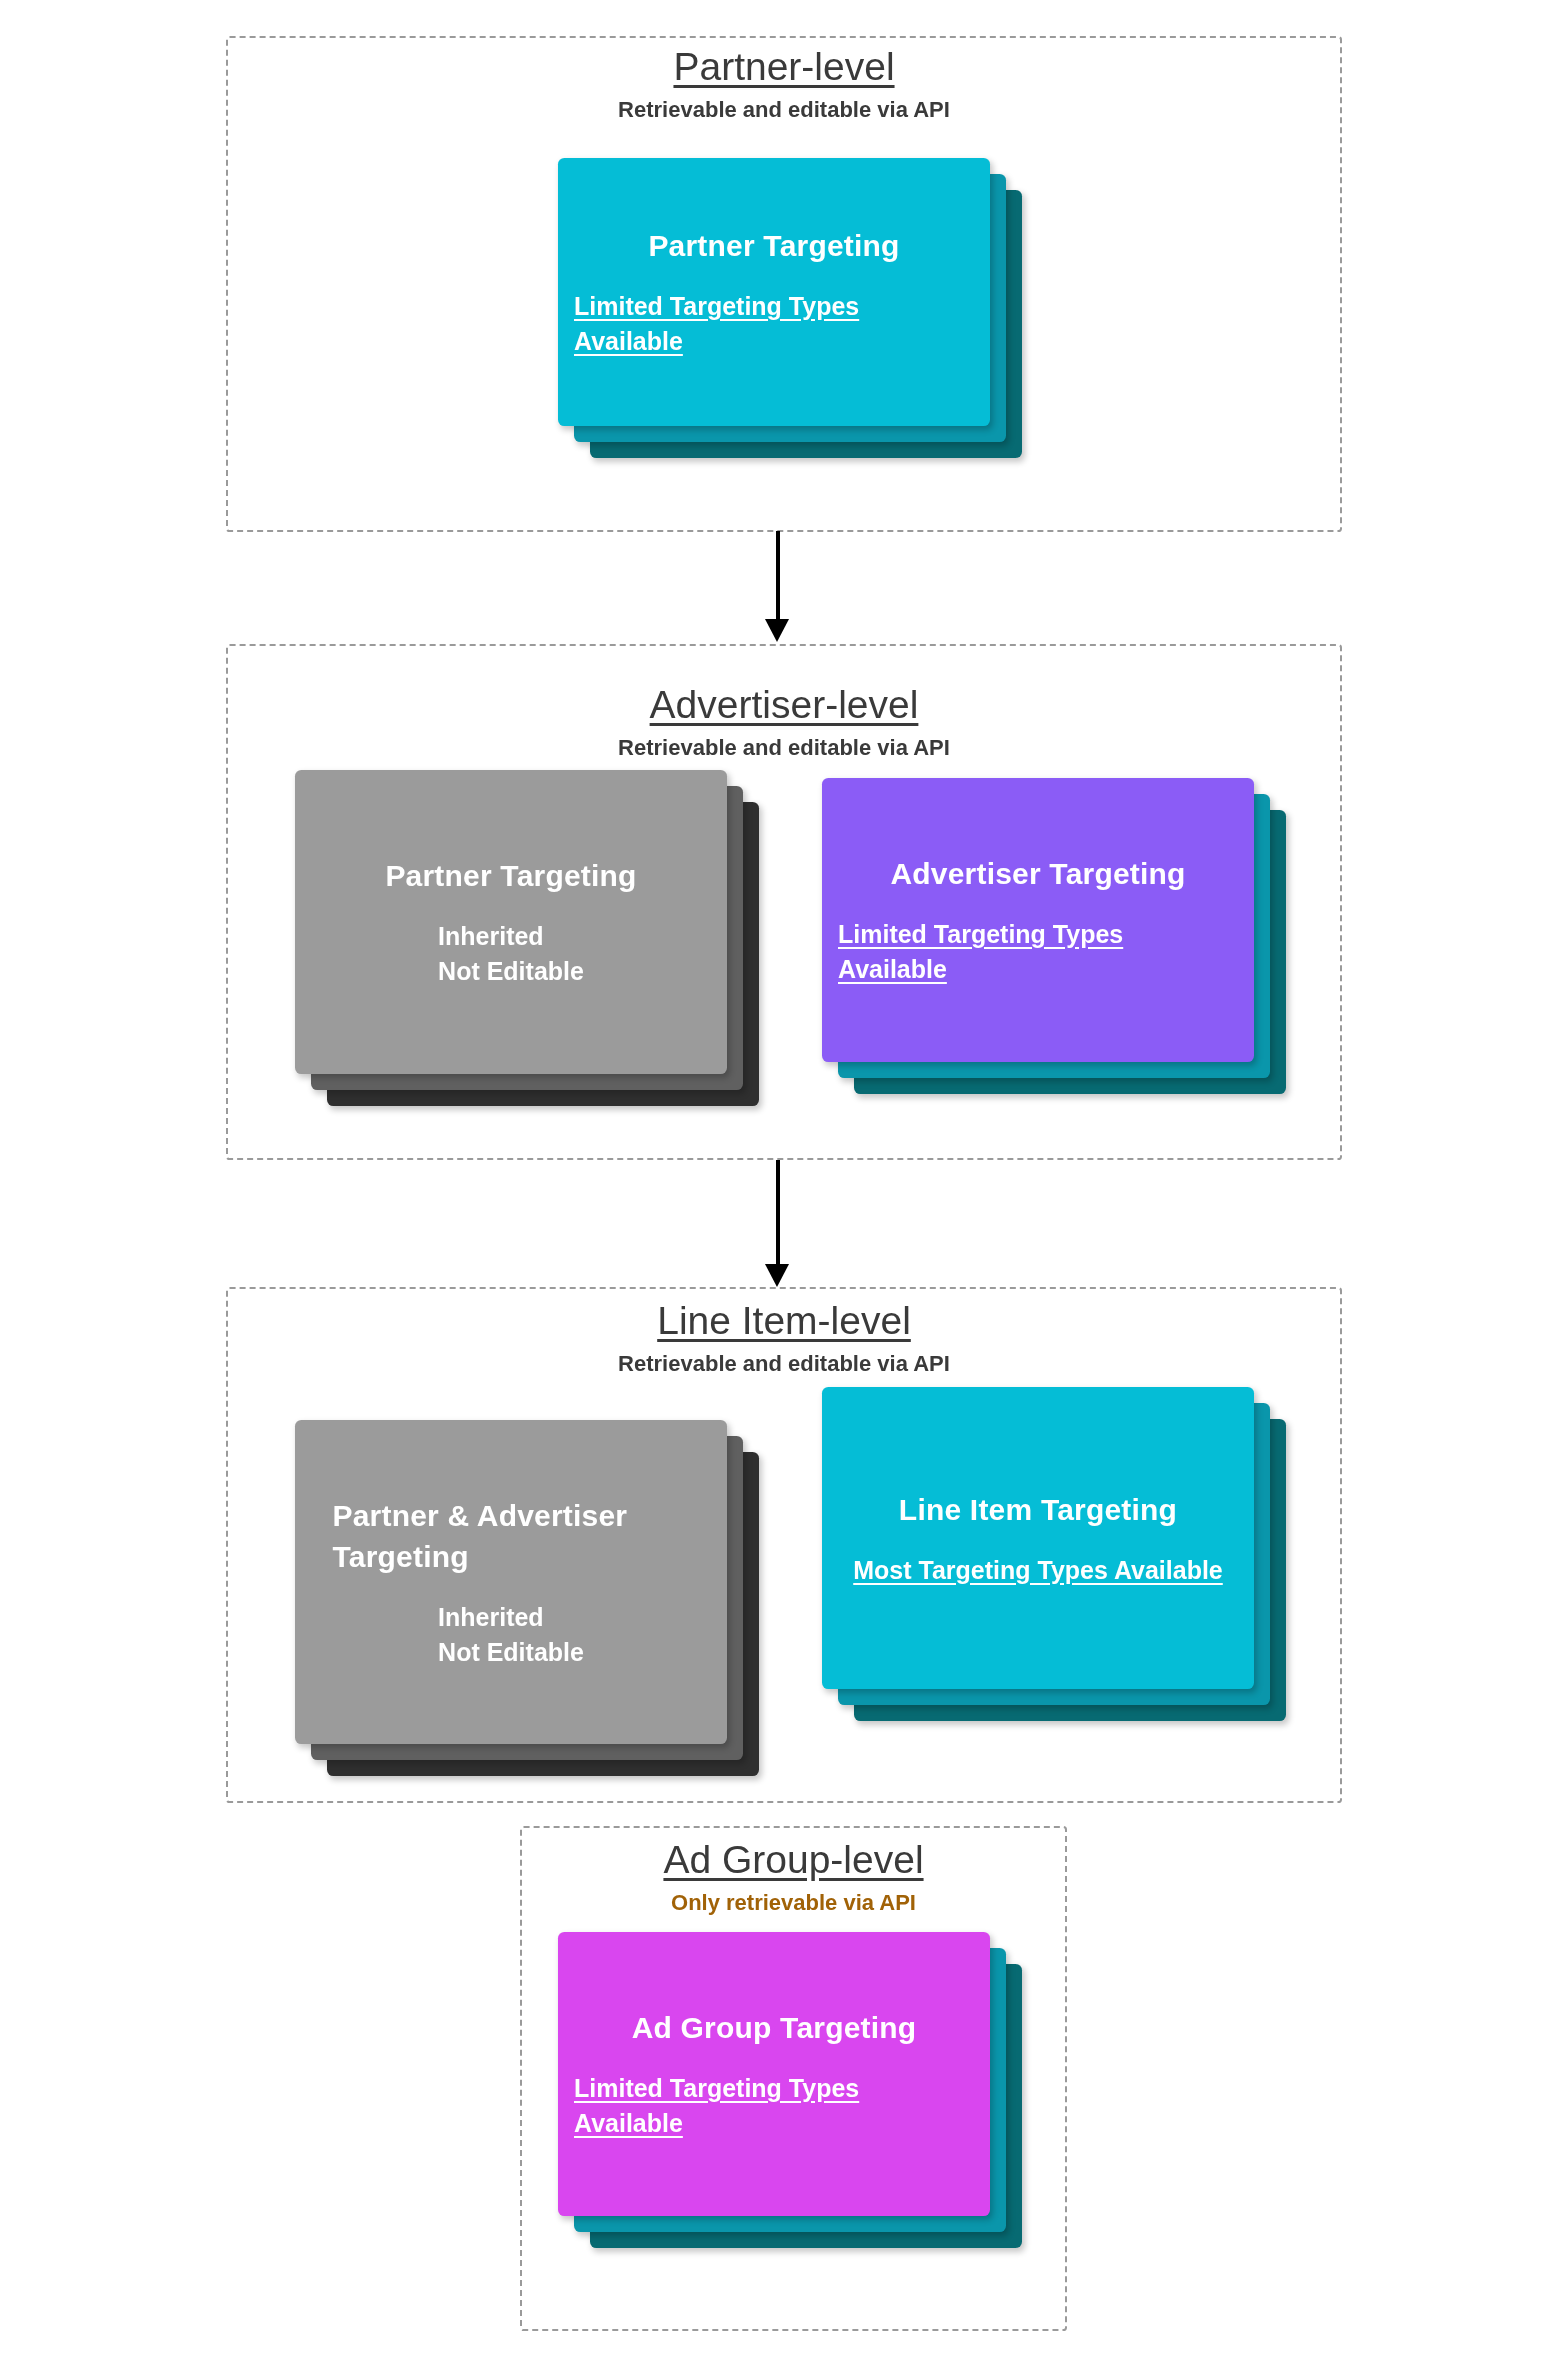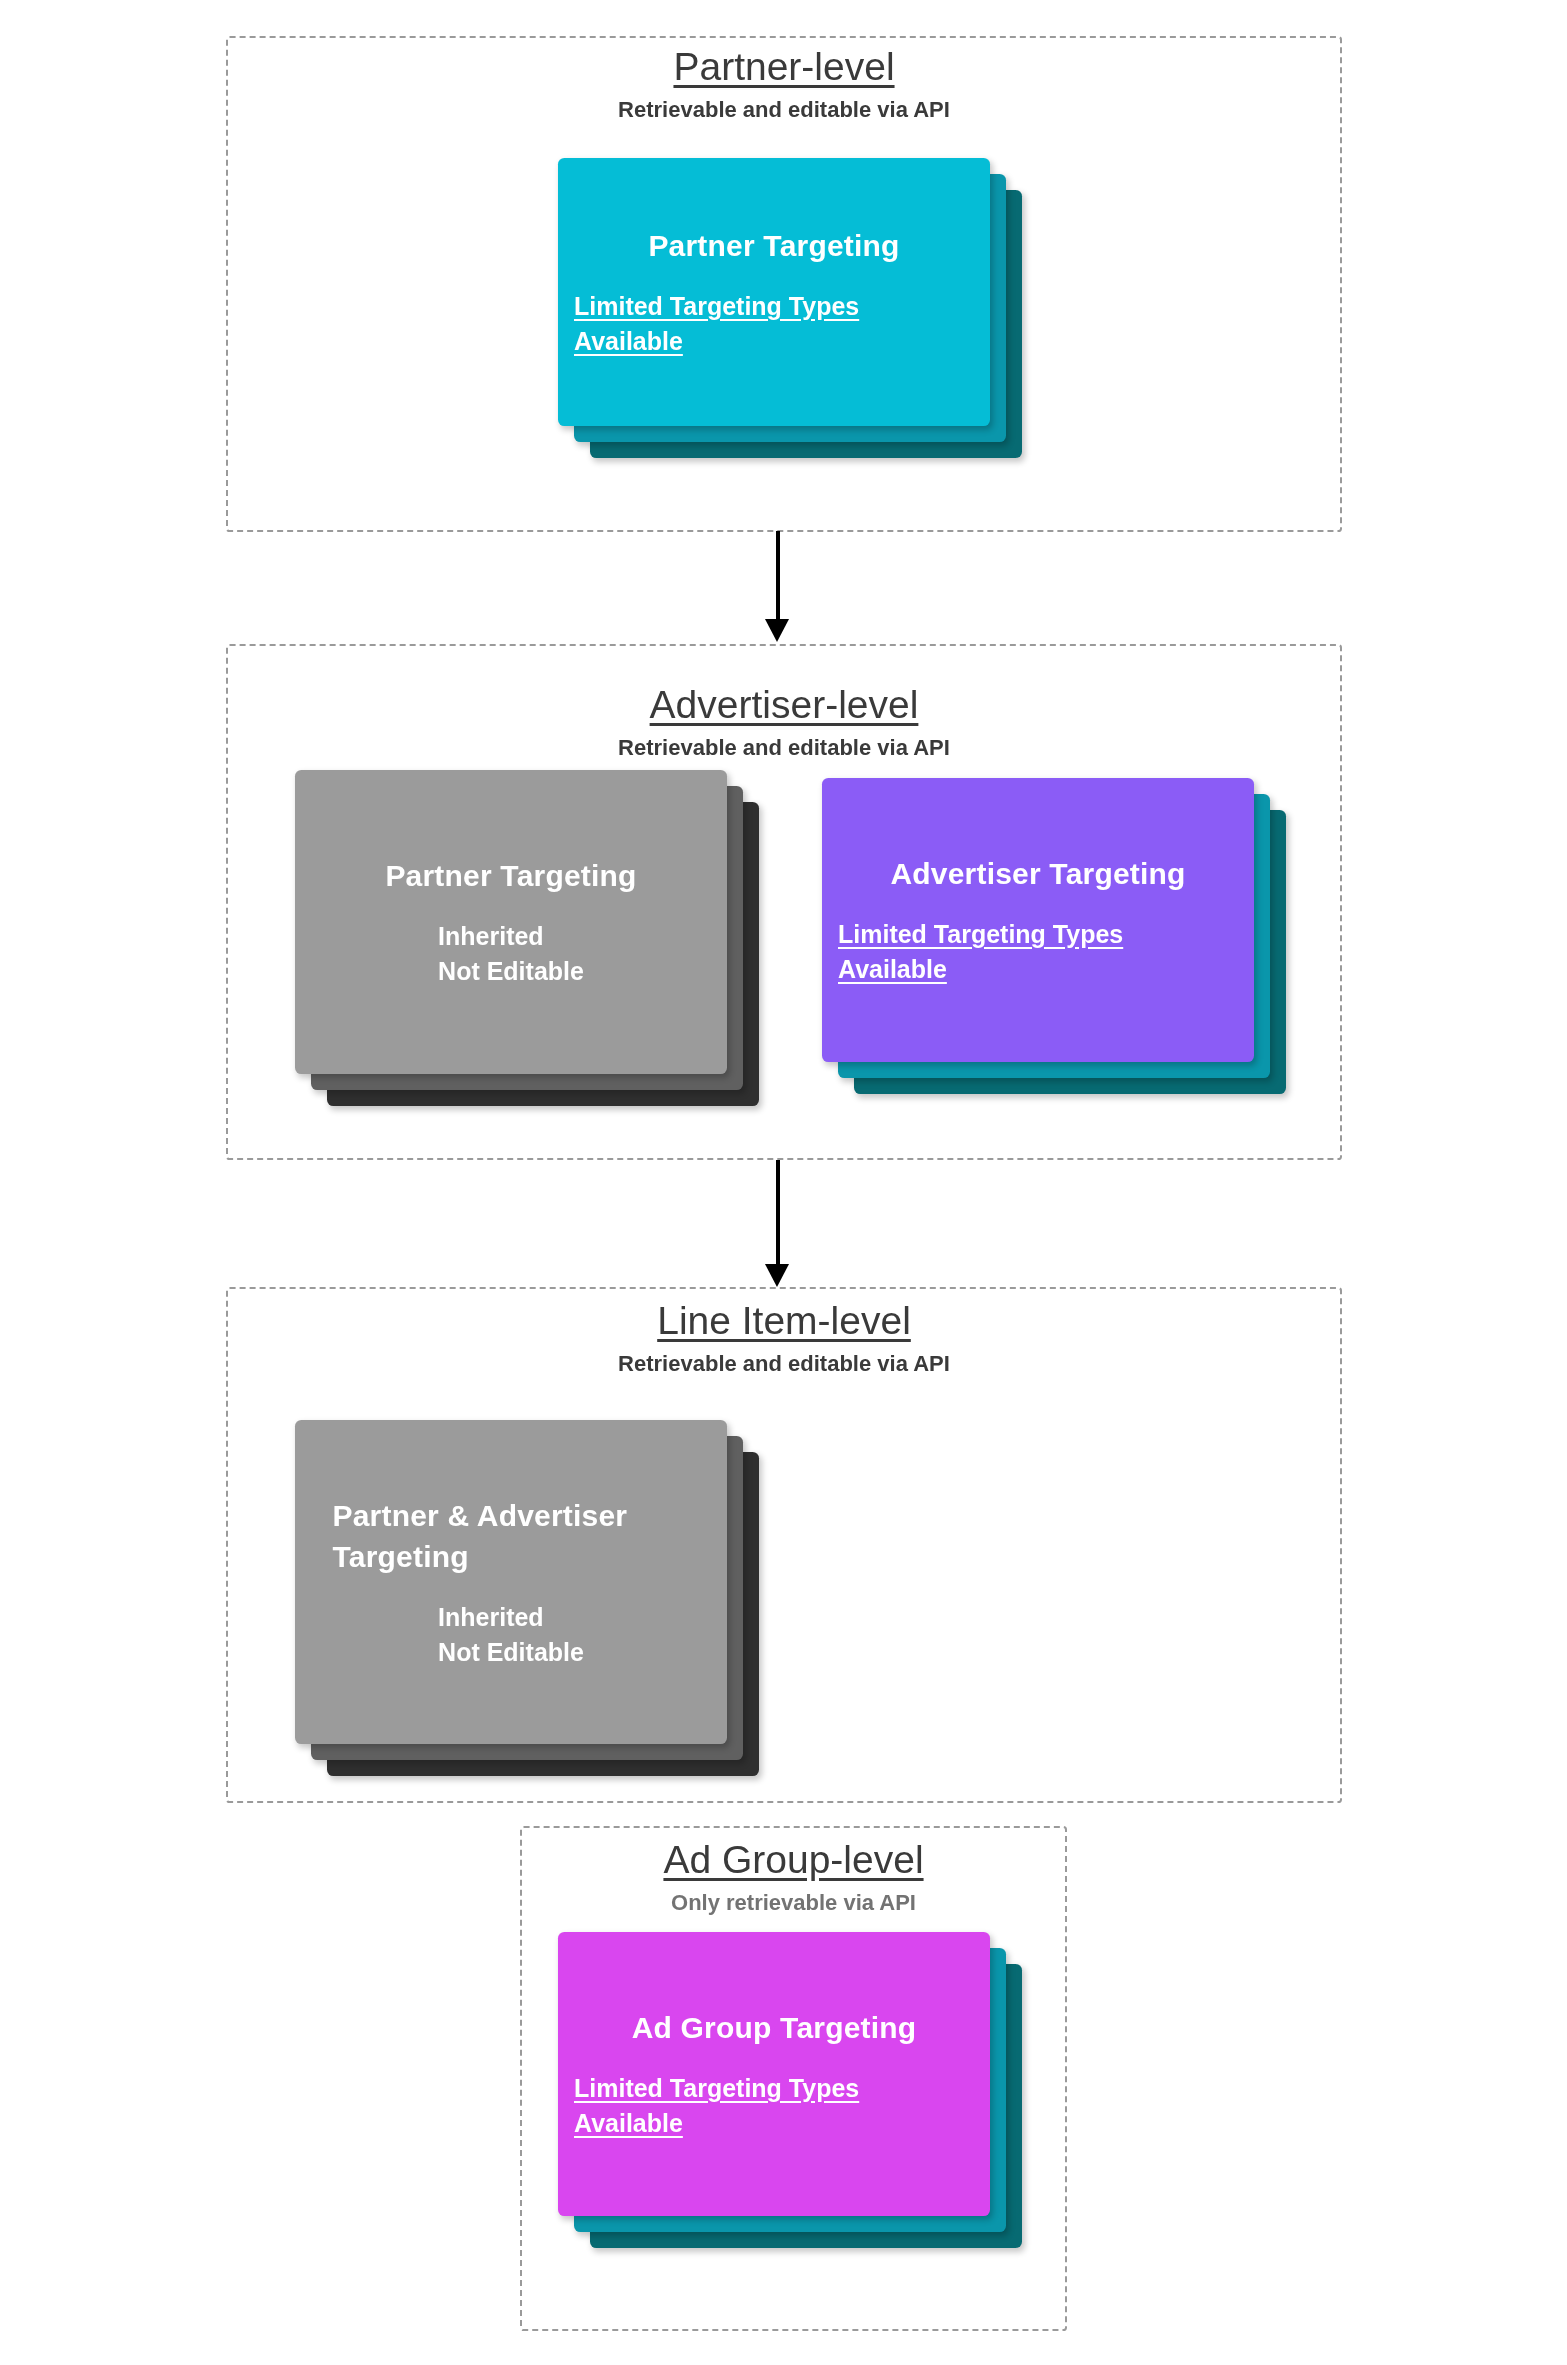--- a/index.html
+++ b/index.html
@@ -48,21 +48,21 @@
   }
   .level-sub {
     display: block;
     font-size: 22px;
     font-weight: bold;
     color: #3a3a3a;
     line-height: 39px;
     margin-top: 3.6px;
   }
   .level-sub.red {
-    color: #737373;
+    color: #a16207;
   }
 
   
   .stack {
     position: absolute;
   }
   .stack .layer {
     position: absolute;
     border-radius: 6.3px;
     box-shadow: 2.7px 3.6px 6.3px rgba(0,0,0,0.22);
@@ -209,20 +209,30 @@
     <div class="layer mid" style="width:432px; height:324px; background:#606060;"></div>
     <div class="layer front" style="width:432px; height:324px; background:#9b9b9b;">
       <div class="card-body">
         <div class="card-title" style="max-width:357px;">Partner &amp; Advertiser Targeting</div>
         <div class="card-note" style="white-space:pre-line;">Inherited
 Not Editable</div>
       </div>
     </div>
   </div>
 
+  <div class="stack" style="left:822px; top:1387px; width:464px; height:351px;">
+    <div class="layer back" style="width:432px; height:302px; background:#076a72;"></div>
+    <div class="layer mid" style="width:432px; height:302px; background:#0a96ab;"></div>
+    <div class="layer front" style="width:432px; height:302px; background:#05bdd6;">
+      <div class="card-body">
+        <div class="card-title">Line Item Targeting</div>
+        <div class="card-note underlined">Most Targeting Types Available</div>
+      </div>
+    </div>
+  </div>
 
   <div class="level-box" style="left:520px; top:1826px; width:547px; height:505px;"></div>
 
   <div class="level-header" style="left:520px; top:1841px; width:547px;">
     <span class="level-title">Ad Group-level</span>
     <span class="level-sub red">Only retrievable via API</span>
   </div>
 
   <div class="stack" style="left:558px; top:1932px; width:464px; height:327px;">
     <div class="layer back" style="width:432px; height:284px; background:#076a72;"></div>

